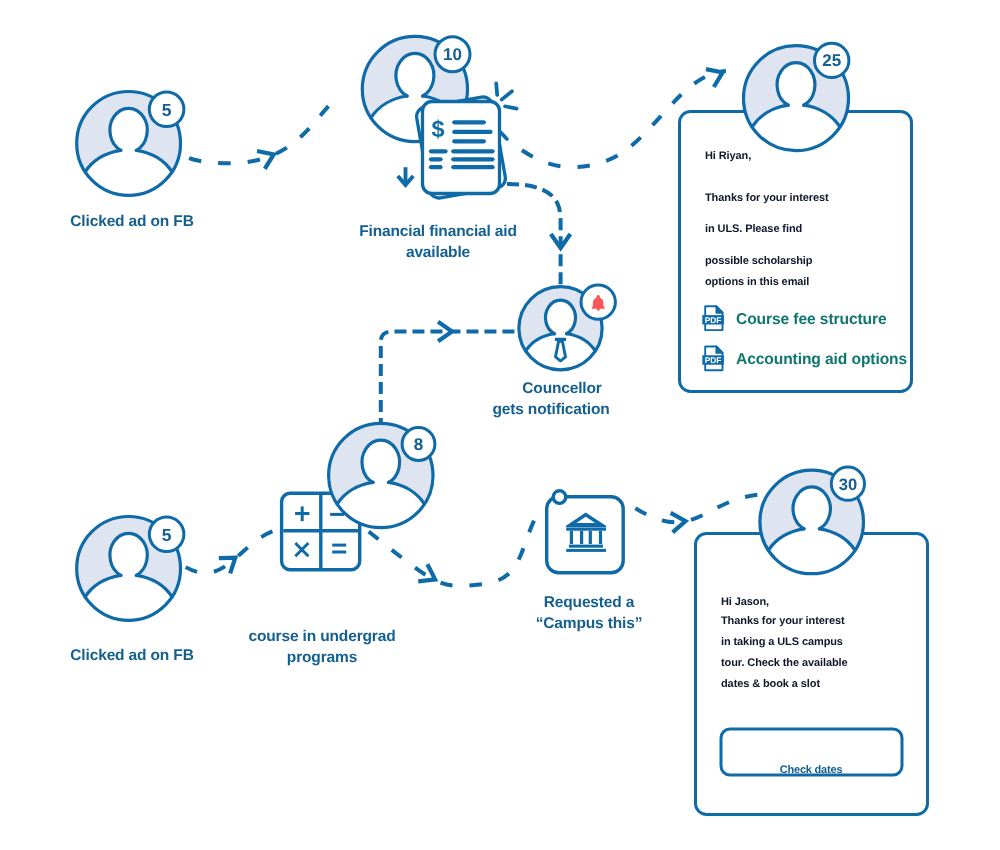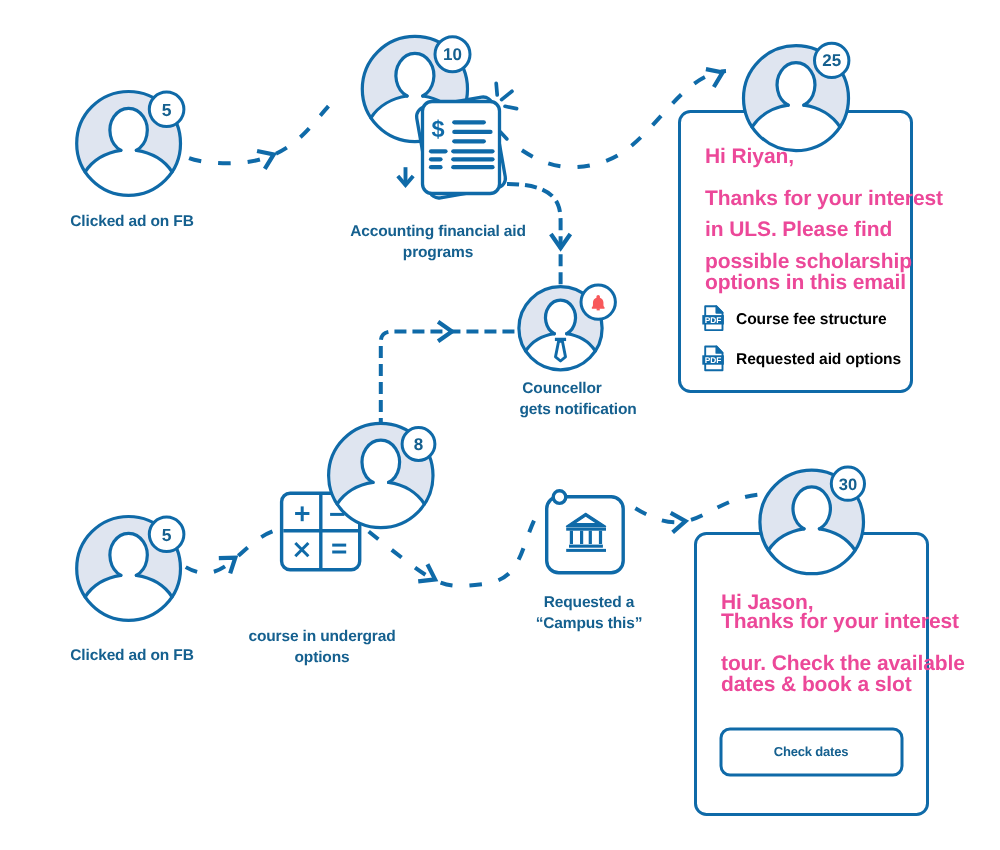--- a/index.html
+++ b/index.html
@@ -8,26 +8,26 @@
        font-family:"Liberation Sans","DejaVu Sans",sans-serif;
        -webkit-font-smoothing:antialiased;
        text-rendering:geometricPrecision;}
   svg text{-webkit-font-smoothing:antialiased;}
   *{-webkit-font-smoothing:antialiased;}
   #stage{position:relative;width:1000px;height:850px;background:#fff;}
   svg#diagram{position:absolute;left:0;top:0;display:block;}
   .lbl{position:absolute;color:#15608f;font-weight:700;font-size:15.5px;
        line-height:21px;letter-spacing:-0.15px;white-space:nowrap;text-align:center;
        transform:translateX(-50%);}
-  .ctext{position:absolute;color:#ec4899;font-weight:700;font-size:21px;
+  .ctext{position:absolute;color:#0f172a;font-weight:700;font-size:11px;
          line-height:21px;letter-spacing:-0.1px;white-space:nowrap;}
-  .att{position:absolute;color:#000000;font-weight:700;font-size:15.6px;
+  .att{position:absolute;color:#0f766e;font-weight:700;font-size:15.6px;
        letter-spacing:-0.1px;white-space:nowrap;}
-  .btnlbl{position:absolute;color:#15608f;font-weight:700;font-size:13px;
-          letter-spacing:-0.2px;white-space:nowrap;transform:translateX(-50%);}
+  .btnlbl{position:absolute;color:#15608f;font-weight:700;font-size:11px;
+          letter-spacing:-0.2px;white-space:nowrap;transform:translateX(-50%);margin-top:20px;}
 </style>
 </head>
 <body>
 
 <div id="stage">
 <svg id="diagram" width="1000" height="850" viewBox="0 0 1000 850" xmlns="http://www.w3.org/2000/svg">
 <path d="M 186 156 C 185.2 159.9 237.2 170.9 273.4 154.9 C 309.7 138.8 322.5 106.5 340 96" fill="none" stroke="#0f6aa8" stroke-width="4.0" stroke-linecap="butt" stroke-dasharray="12.5 17" stroke-dashoffset="-4"></path>
 <path d="M 264.79 168.88 L 273.70 154.40 L 257.05 150.98" fill="none" stroke="#0f6aa8" stroke-width="4.2" stroke-linecap="butt" stroke-linejoin="miter"></path>
 <path d="M 517 147 C 534.9 159 563.2 177.4 608 160.1 C 652.8 142.9 679.6 73.5 726 71" fill="none" stroke="#0f6aa8" stroke-width="4.0" stroke-linecap="butt" stroke-dasharray="12.5 17" stroke-dashoffset="-6"></path>
 <path d="M 713.82 86.96 L 722.60 72.40 L 705.92 69.13" fill="none" stroke="#0f6aa8" stroke-width="4.2" stroke-linecap="butt" stroke-linejoin="miter"></path>
@@ -202,35 +202,36 @@
 <path d="M 804.02 528.79 A 18.67 21.93 0 1 1 819.38 528.79" fill="none" stroke="#0f6aa8" stroke-width="3.20" stroke-linecap="round"></path>
 <circle cx="811.70" cy="521.90" r="51.80" fill="none" stroke="#0f6aa8" stroke-width="3.20"></circle>
 </g>
 <g>
 <circle cx="847.90" cy="483.70" r="16.60" fill="#ffffff" stroke="#0f6aa8" stroke-width="3.0"></circle>
 <text x="847.90" y="489.56" text-anchor="middle" font-size="16.5" font-weight="700" fill="#15608f" font-family="Liberation Sans, DejaVu Sans, sans-serif">30</text>
 </g>
 <rect x="721" y="729" width="181" height="46" rx="9" fill="#ffffff" stroke="#0f6aa8" stroke-width="3"></rect>
 </svg>
 <div class="lbl" style="left:132.0px;top:211.0px">Clicked ad on FB</div>
-<div class="lbl" style="left:438.0px;top:221.0px">Accounting financial aid</div>
-<div class="lbl" style="left:438.0px;top:242.0px">programs</div>
+<div class="lbl" style="left:438.0px;top:221.0px">Financial financial aid</div>
+<div class="lbl" style="left:438.0px;top:242.0px">available</div>
 <div class="lbl" style="left:562.0px;top:378.0px">Councellor</div>
-<div class="lbl" style="left:578px;top:399.0px">gets notification</div>
+<div class="lbl" style="left:551px;top:399.0px">gets notification</div>
 <div class="ctext" style="left:705.0px;top:146.0px">Hi Riyan,</div>
 <div class="ctext" style="left:705.0px;top:188.0px">Thanks for your interest</div>
 <div class="ctext" style="left:705.0px;top:219px">in ULS. Please find</div>
 <div class="ctext" style="left:705.0px;top:251.0px">possible scholarship</div>
 <div class="ctext" style="left:705.0px;top:272.0px">options in this email</div>
 <div class="att" style="left:736px;top:311px">Course fee structure</div>
-<div class="att" style="left:736px;top:351px">Requested aid options</div>
+<div class="att" style="left:736px;top:351px">Accounting aid options</div>
 <div class="lbl" style="left:132.0px;top:645.0px">Clicked ad on FB</div>
 <div class="lbl" style="left:322.0px;top:626.0px">course in undergrad</div>
-<div class="lbl" style="left:322.0px;top:647.0px">options</div>
+<div class="lbl" style="left:322.0px;top:647.0px">programs</div>
 <div class="lbl" style="left:589.0px;top:592.0px">Requested a</div>
 <div class="lbl" style="left:589.0px;top:613.0px">“Campus this”</div>
 <div class="ctext" style="left:721.0px;top:592px">Hi Jason,</div>
 <div class="ctext" style="left:721.0px;top:611.0px">Thanks for your interest</div>
+<div class="ctext" style="left:721.0px;top:632.0px">in taking a ULS campus</div>
 <div class="ctext" style="left:721.0px;top:653.0px">tour. Check the available</div>
 <div class="ctext" style="left:721.0px;top:674.0px">dates &amp; book a slot</div>
 <div class="btnlbl" style="left:811px;top:744px">Check dates</div>
 
 </div>
 
 </body></html>

